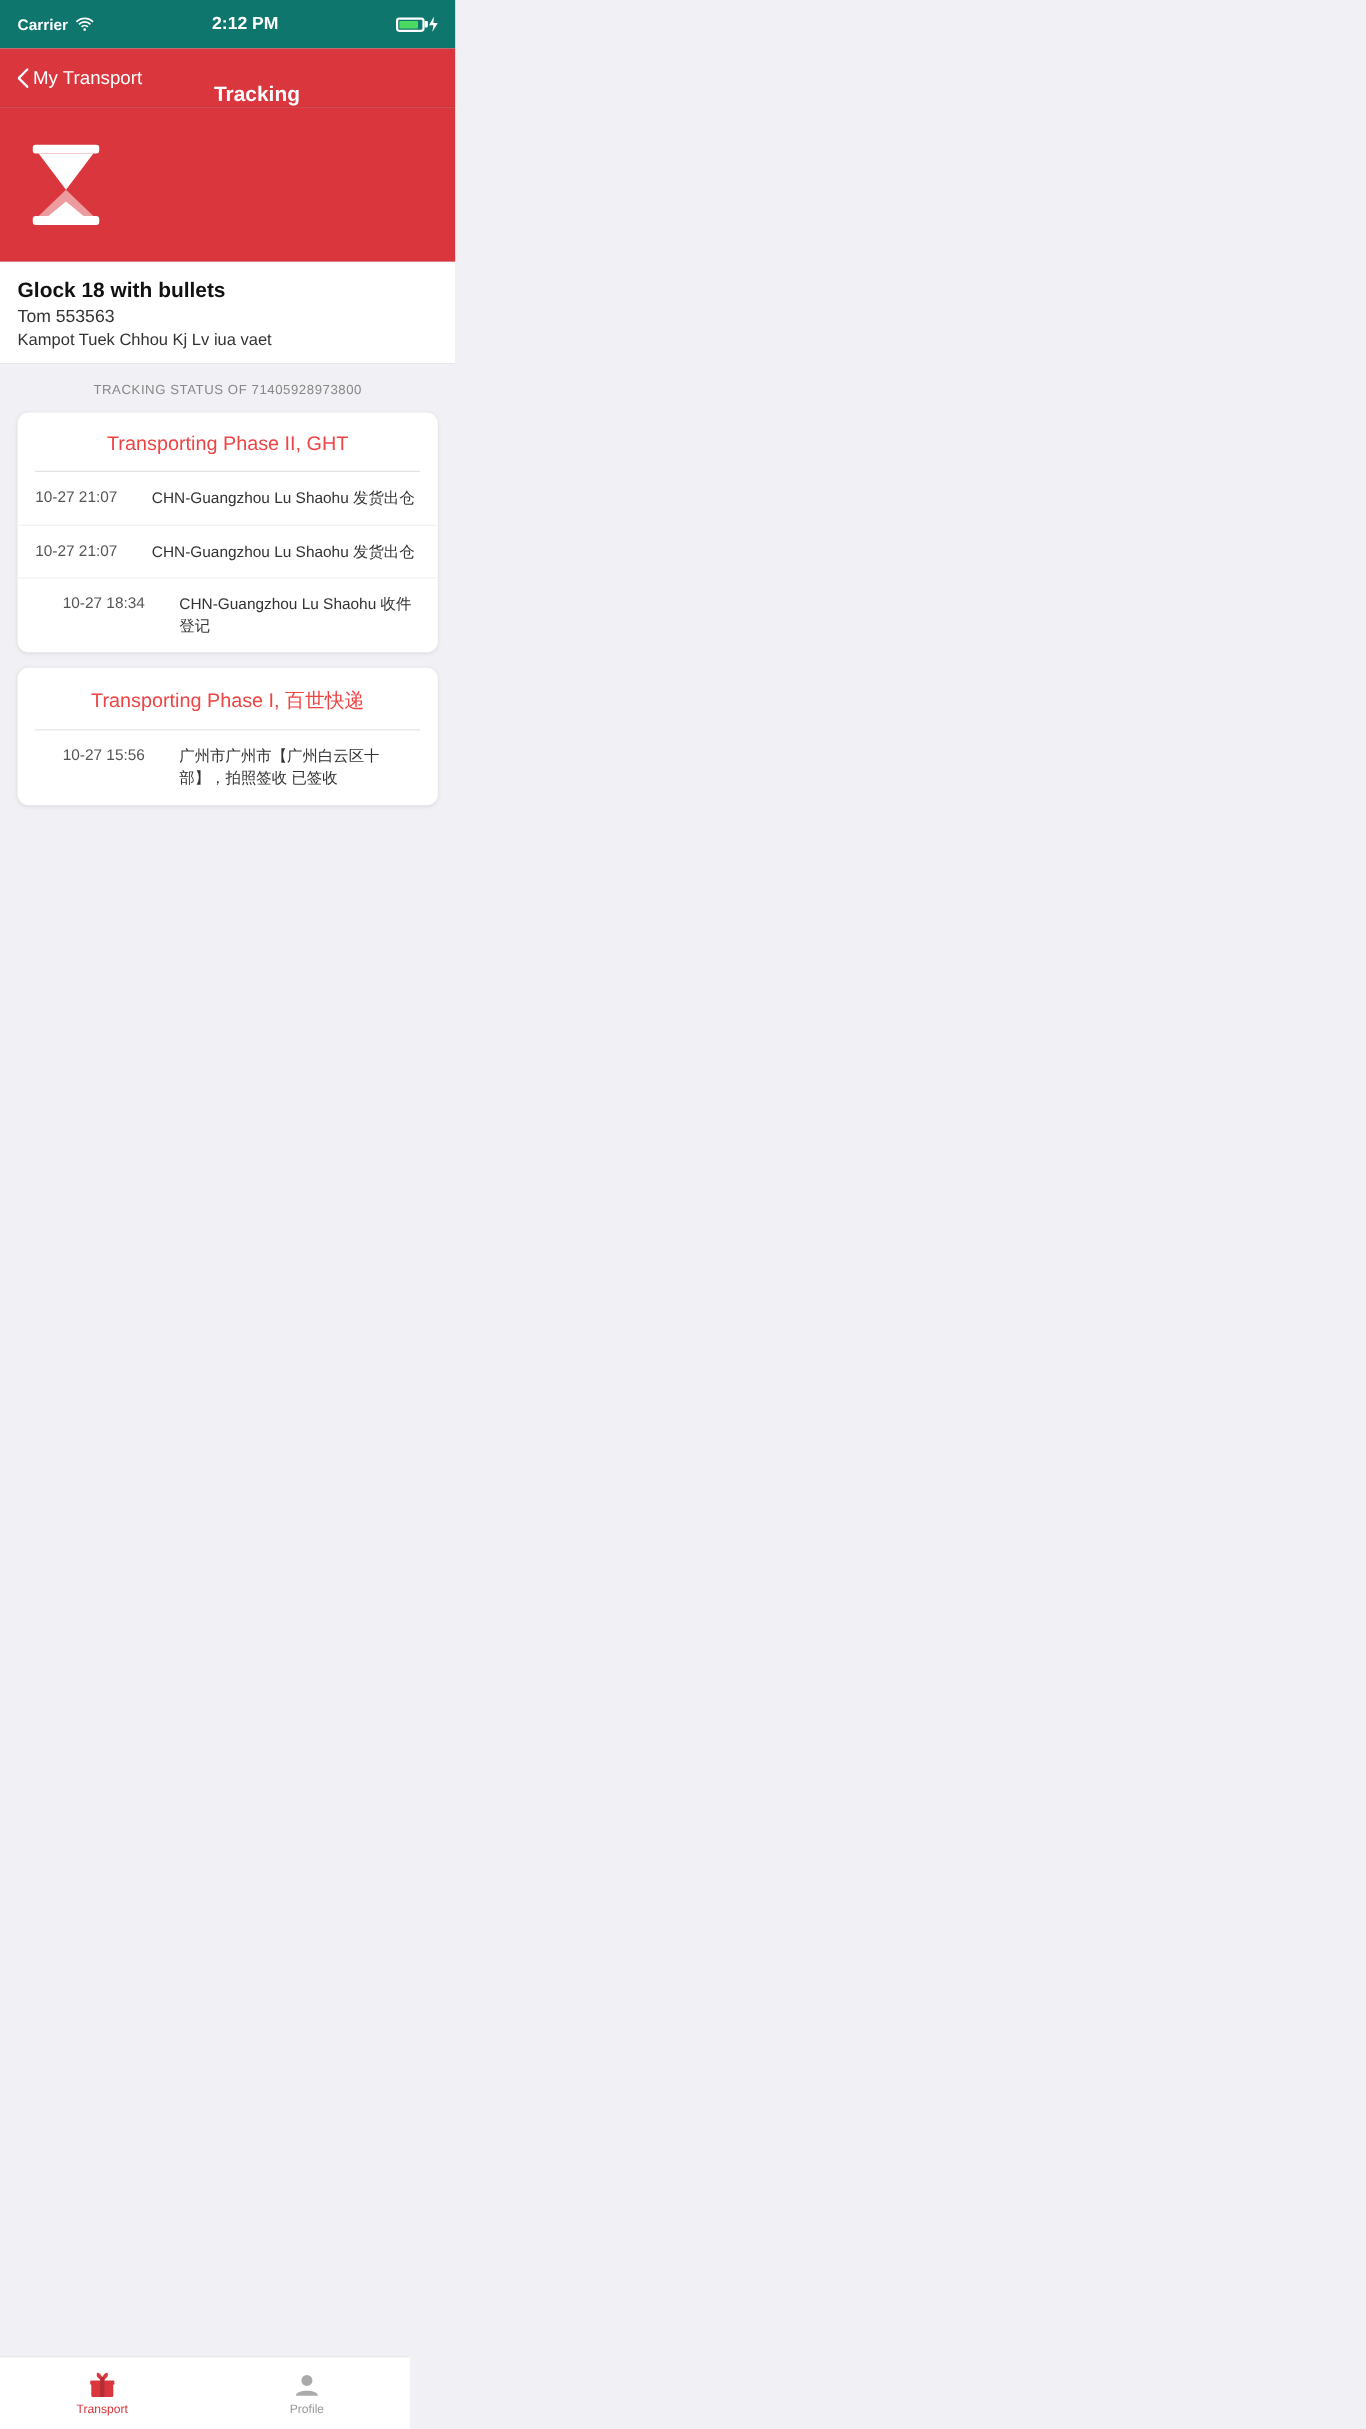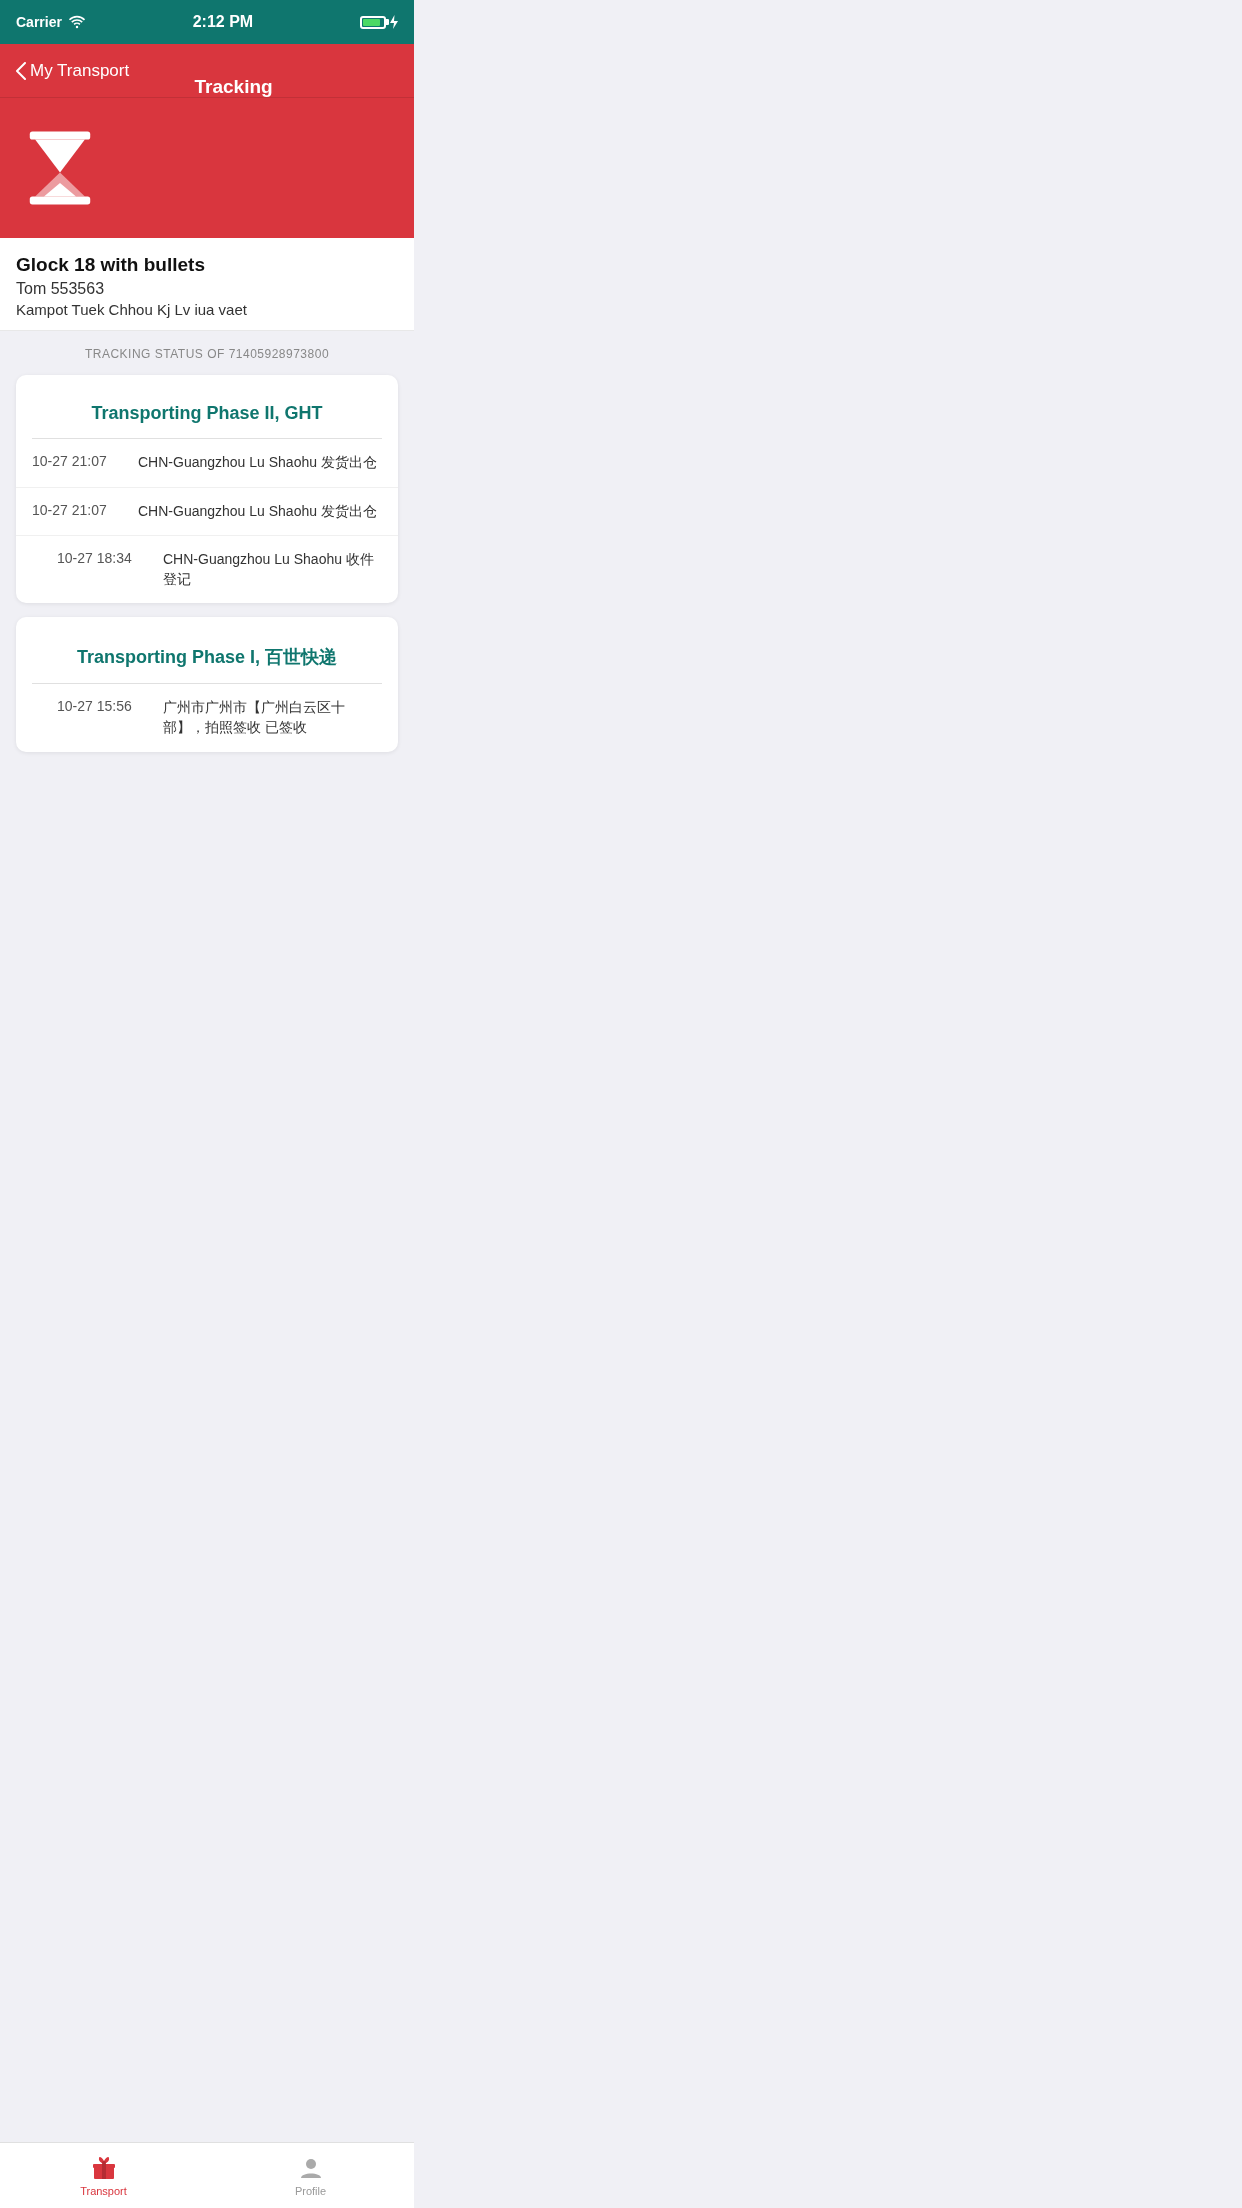--- a/index.html
+++ b/index.html
@@ -109,24 +109,24 @@
     
     .phase-card {
       background: white;
       border-radius: 10px;
       margin-bottom: 14px;
       overflow: hidden;
       box-shadow: 0 1px 4px rgba(0,0,0,0.08);
     }
     .phase-title {
       font-size: 18px;
-      font-weight: 700;
-      color: #0f766e;
+      font-weight: 400;
+      color: #ef4444;
       text-align: center;
-      padding: 28px 16px 14px;
+      padding: 18px 16px 14px;
     }
     .phase-divider {
       border: none;
       border-top: 1px solid #e0e0e0;
       margin: 0 16px;
     }
     .tracking-entry {
       display: flex;
       padding: 14px 16px;
       gap: 16px;
@@ -138,21 +138,21 @@
       min-width: 90px;
     }
     .entry-desc {
       font-size: 14px; color: #333; line-height: 1.4;
     }
 
     
     .tab-bar {
       position: fixed;
       bottom: 0; left: 0;
-      width: 414px;
+      width: 372px;
       background: white;
       border-top: 1px solid #e0e0e0;
       display: flex;
       height: 66px;
     }
     .tab-item {
       flex: 1;
       display: flex;
       flex-direction: column;
       align-items: center;

